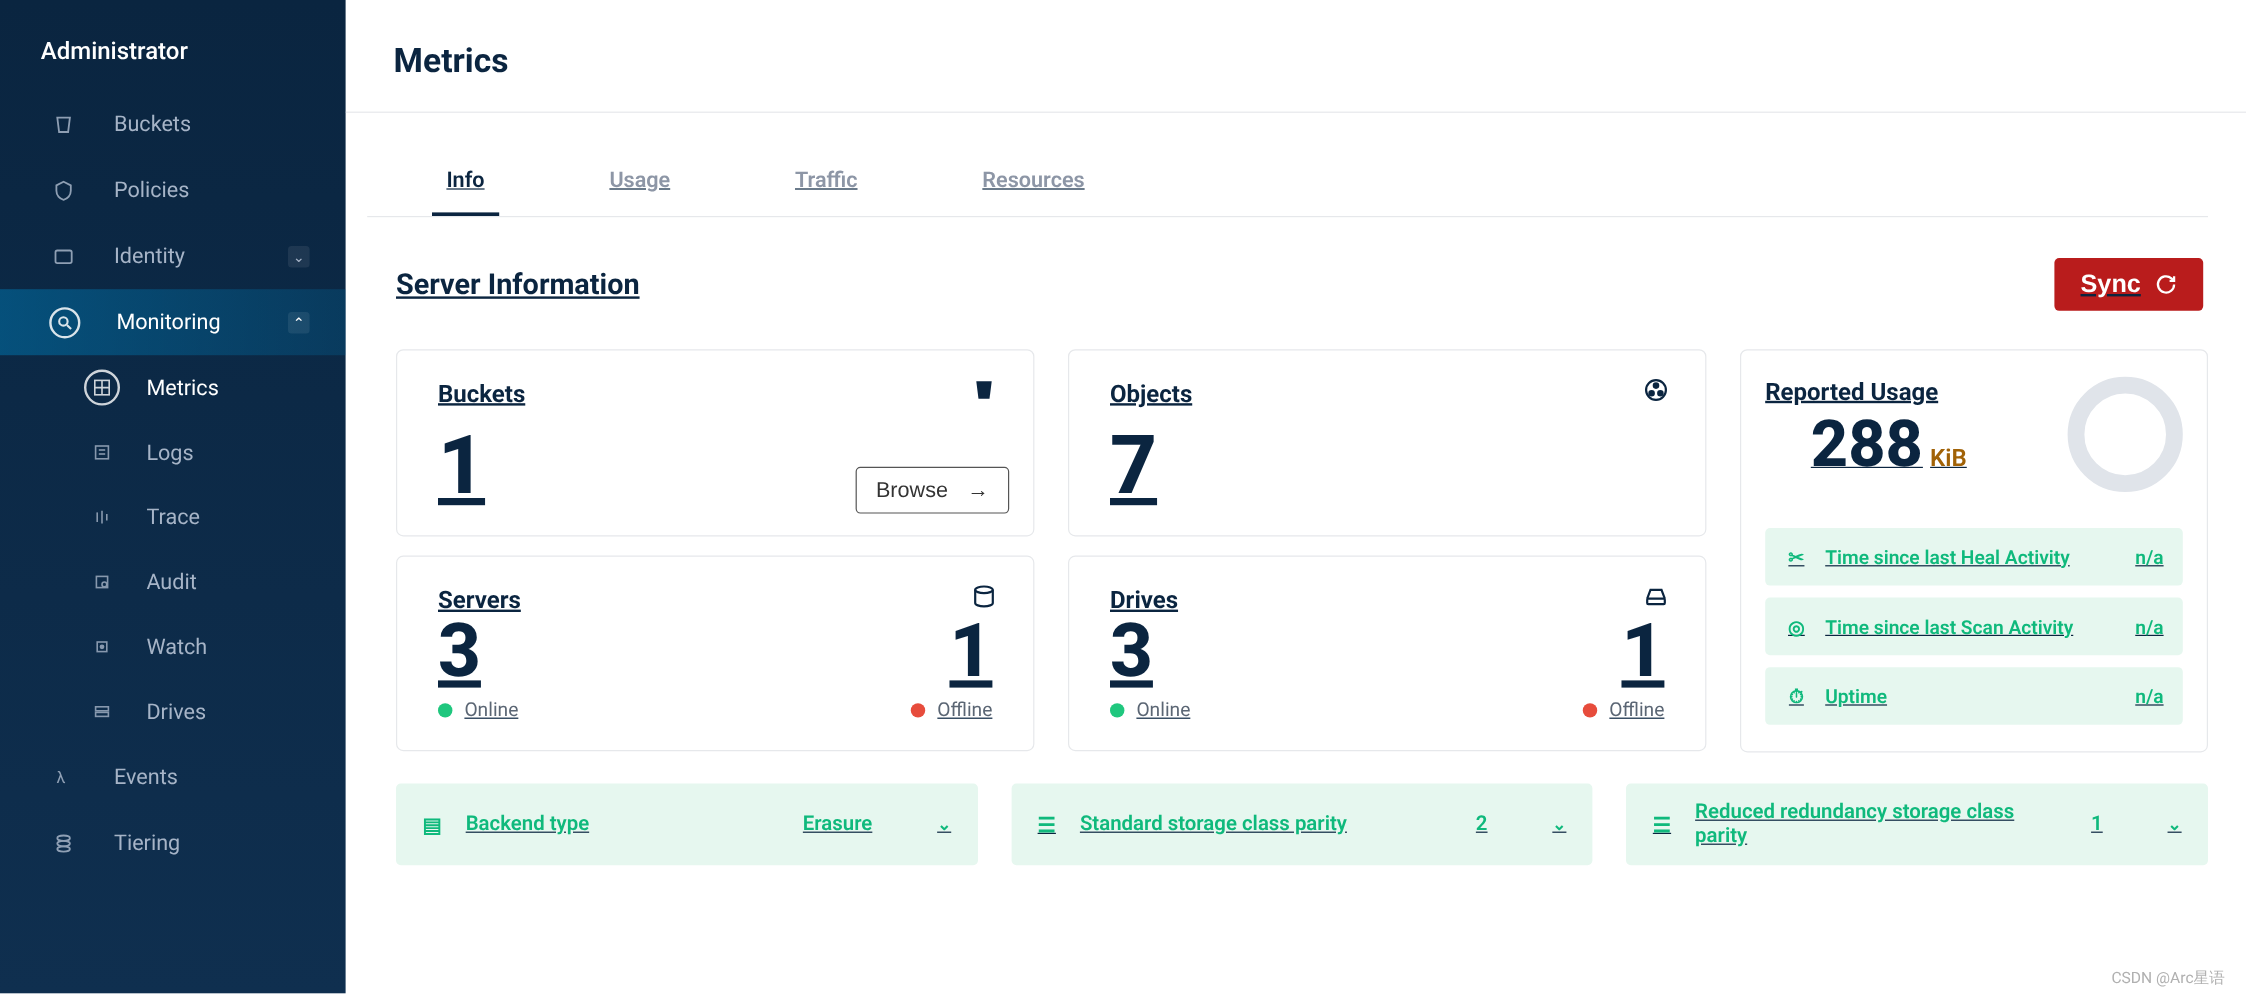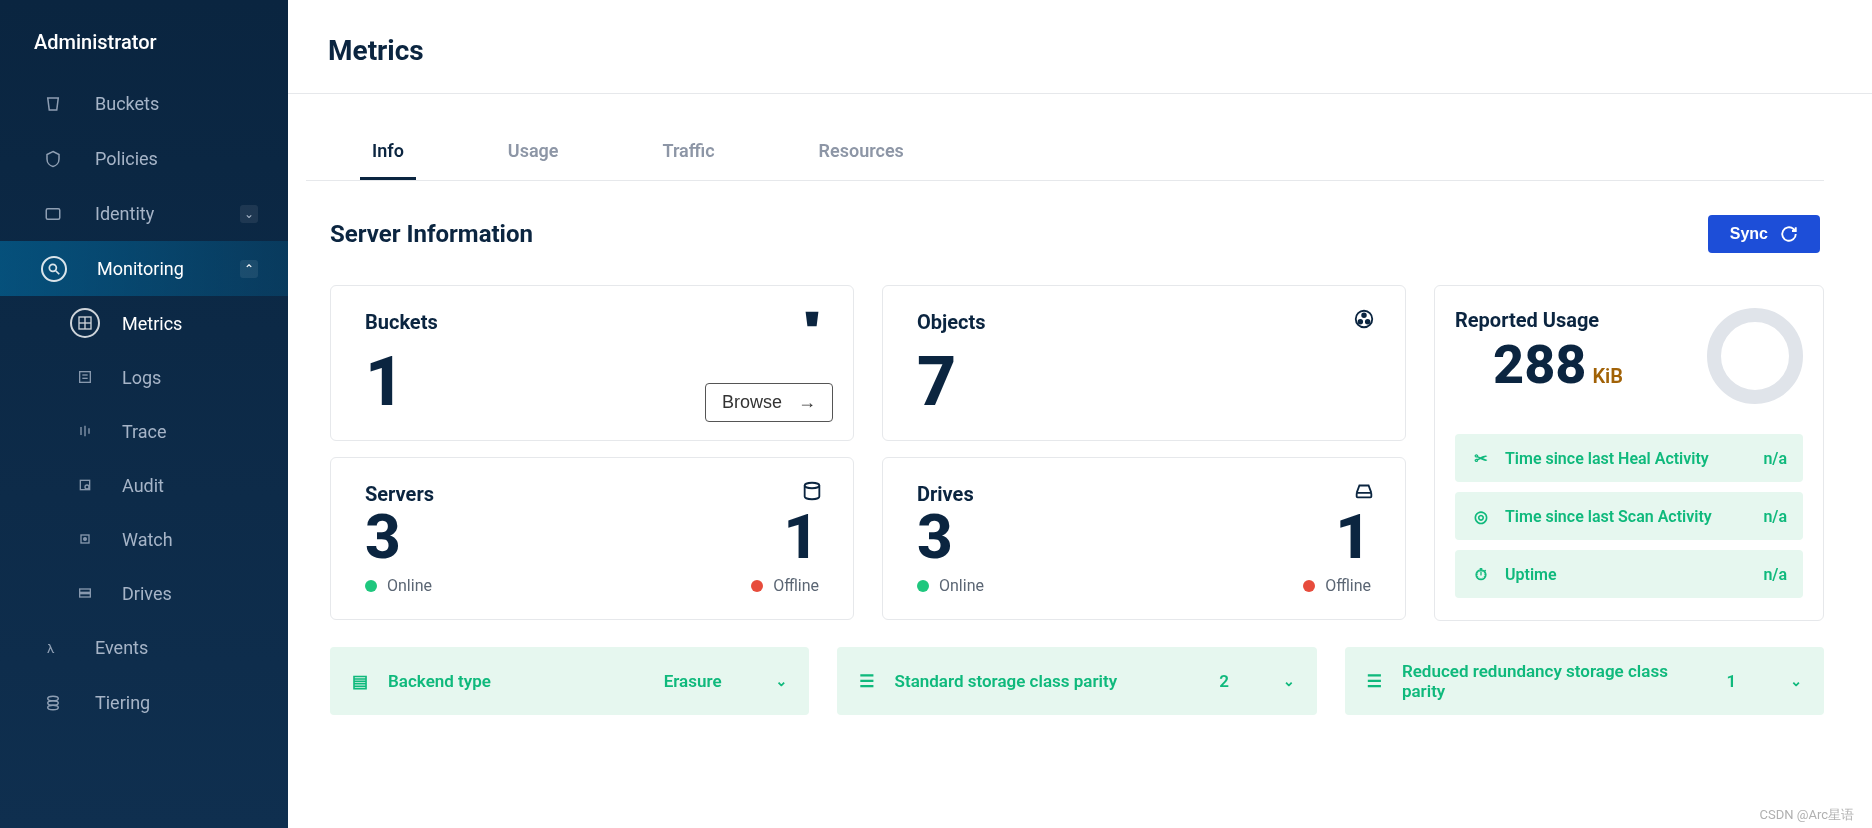--- a/index.html
+++ b/index.html
@@ -12,29 +12,29 @@
 .nav-item.active .ic-circle { border: 2px solid #fff; border-radius: 50%; width: 26px; height: 26px; display:flex; align-items:center; justify-content:center; }
 .nav-item .chev { margin-left: auto; width: 18px; height: 18px; display:flex; align-items:center; justify-content:center; background: rgba(255,255,255,0.08); border-radius: 3px; font-size: 12px; }
 .sub-item { display: flex; align-items: center; gap: 22px; height: 54px; padding: 0 30px 0 70px; cursor: pointer; color: #a6b4c7; font-size: 18px; }
 .sub-item.active { color: #fff; }
 .sub-item.active .sub-ic { border: 2px solid #fff; border-radius: 50%; width: 30px; height: 30px; display:flex; align-items:center; justify-content:center; }
 .sub-item .sub-ic { width: 30px; height: 30px; display:flex; align-items:center; justify-content:center; opacity:.8; }
 
 .main { flex: 1; display: flex; flex-direction: column; overflow: hidden; }
 .header { padding: 34px 40px 26px 40px; border-bottom: 1px solid #e6e8eb; }
 .header h1 { font-size: 28px; font-weight: 700; color: #0b2540; }
-.content { padding: 30px 48px 0 18px; flex:1; overflow:auto; }
+.content { padding: 30px 32px 0 18px; flex:1; overflow:auto;text-decoration:underline; }
 .tabs { display: flex; gap: 80px; border-bottom: 1px solid #e6e8eb; padding-left: 54px; }
 .tab { padding: 16px 12px 16px 12px; color: #8d96a6; font-size: 18px; font-weight: 600; cursor: pointer; border-bottom: 3px solid transparent; }
 .tab.active { color: #0b2540; border-bottom-color: #0b2540; }
 
 .section { padding: 34px 0 0 24px; }
 .section-head { display: flex; align-items: center; justify-content: space-between; padding-right: 4px; }
 .section-head h2 { font-size: 24px; font-weight: 700; color: #0b2540; }
-.sync-btn { background: #1d4ed8; color: #fff; border: none; padding: 10px 22px; border-radius: 4px; font-size: 16px; font-weight: 600; display: flex; align-items: center; gap: 12px; cursor: pointer; }
+.sync-btn { background: #b91c1c; color: #fff; border: none; padding: 10px 22px; border-radius: 4px; font-size: 21px; font-weight: 600; display: flex; align-items: center; gap: 12px; cursor: pointer; }
 
 .grid { display: flex; gap: 28px; margin-top: 32px; }
 .col-left { flex: 1; display: flex; flex-direction: column; gap: 16px; }
 .row2 { display: flex; gap: 28px; }
 .card { border: 1px solid #e6e8eb; border-radius: 6px; background: #fff; padding: 24px 34px; position: relative; flex: 1; }
 .card-title { font-size: 20px; font-weight: 700; color: #0b2540; }
 .card-ic { position: absolute; top: 22px; right: 28px; width: 24px; height: 24px; color: #0b2540; }
 .card-big { font-size: 68px; font-weight: 800; color: #0b2540; line-height: 1; margin-top: 14px; }
 .browse-btn { position: absolute; right: 20px; bottom: 18px; border: 1px solid #555; background: #fff; padding: 8px 16px; font-size: 18px; border-radius: 4px; display: flex; align-items: center; gap: 16px; cursor: pointer; color: #333; }
 .split-card { display: flex; flex-direction: column; }

